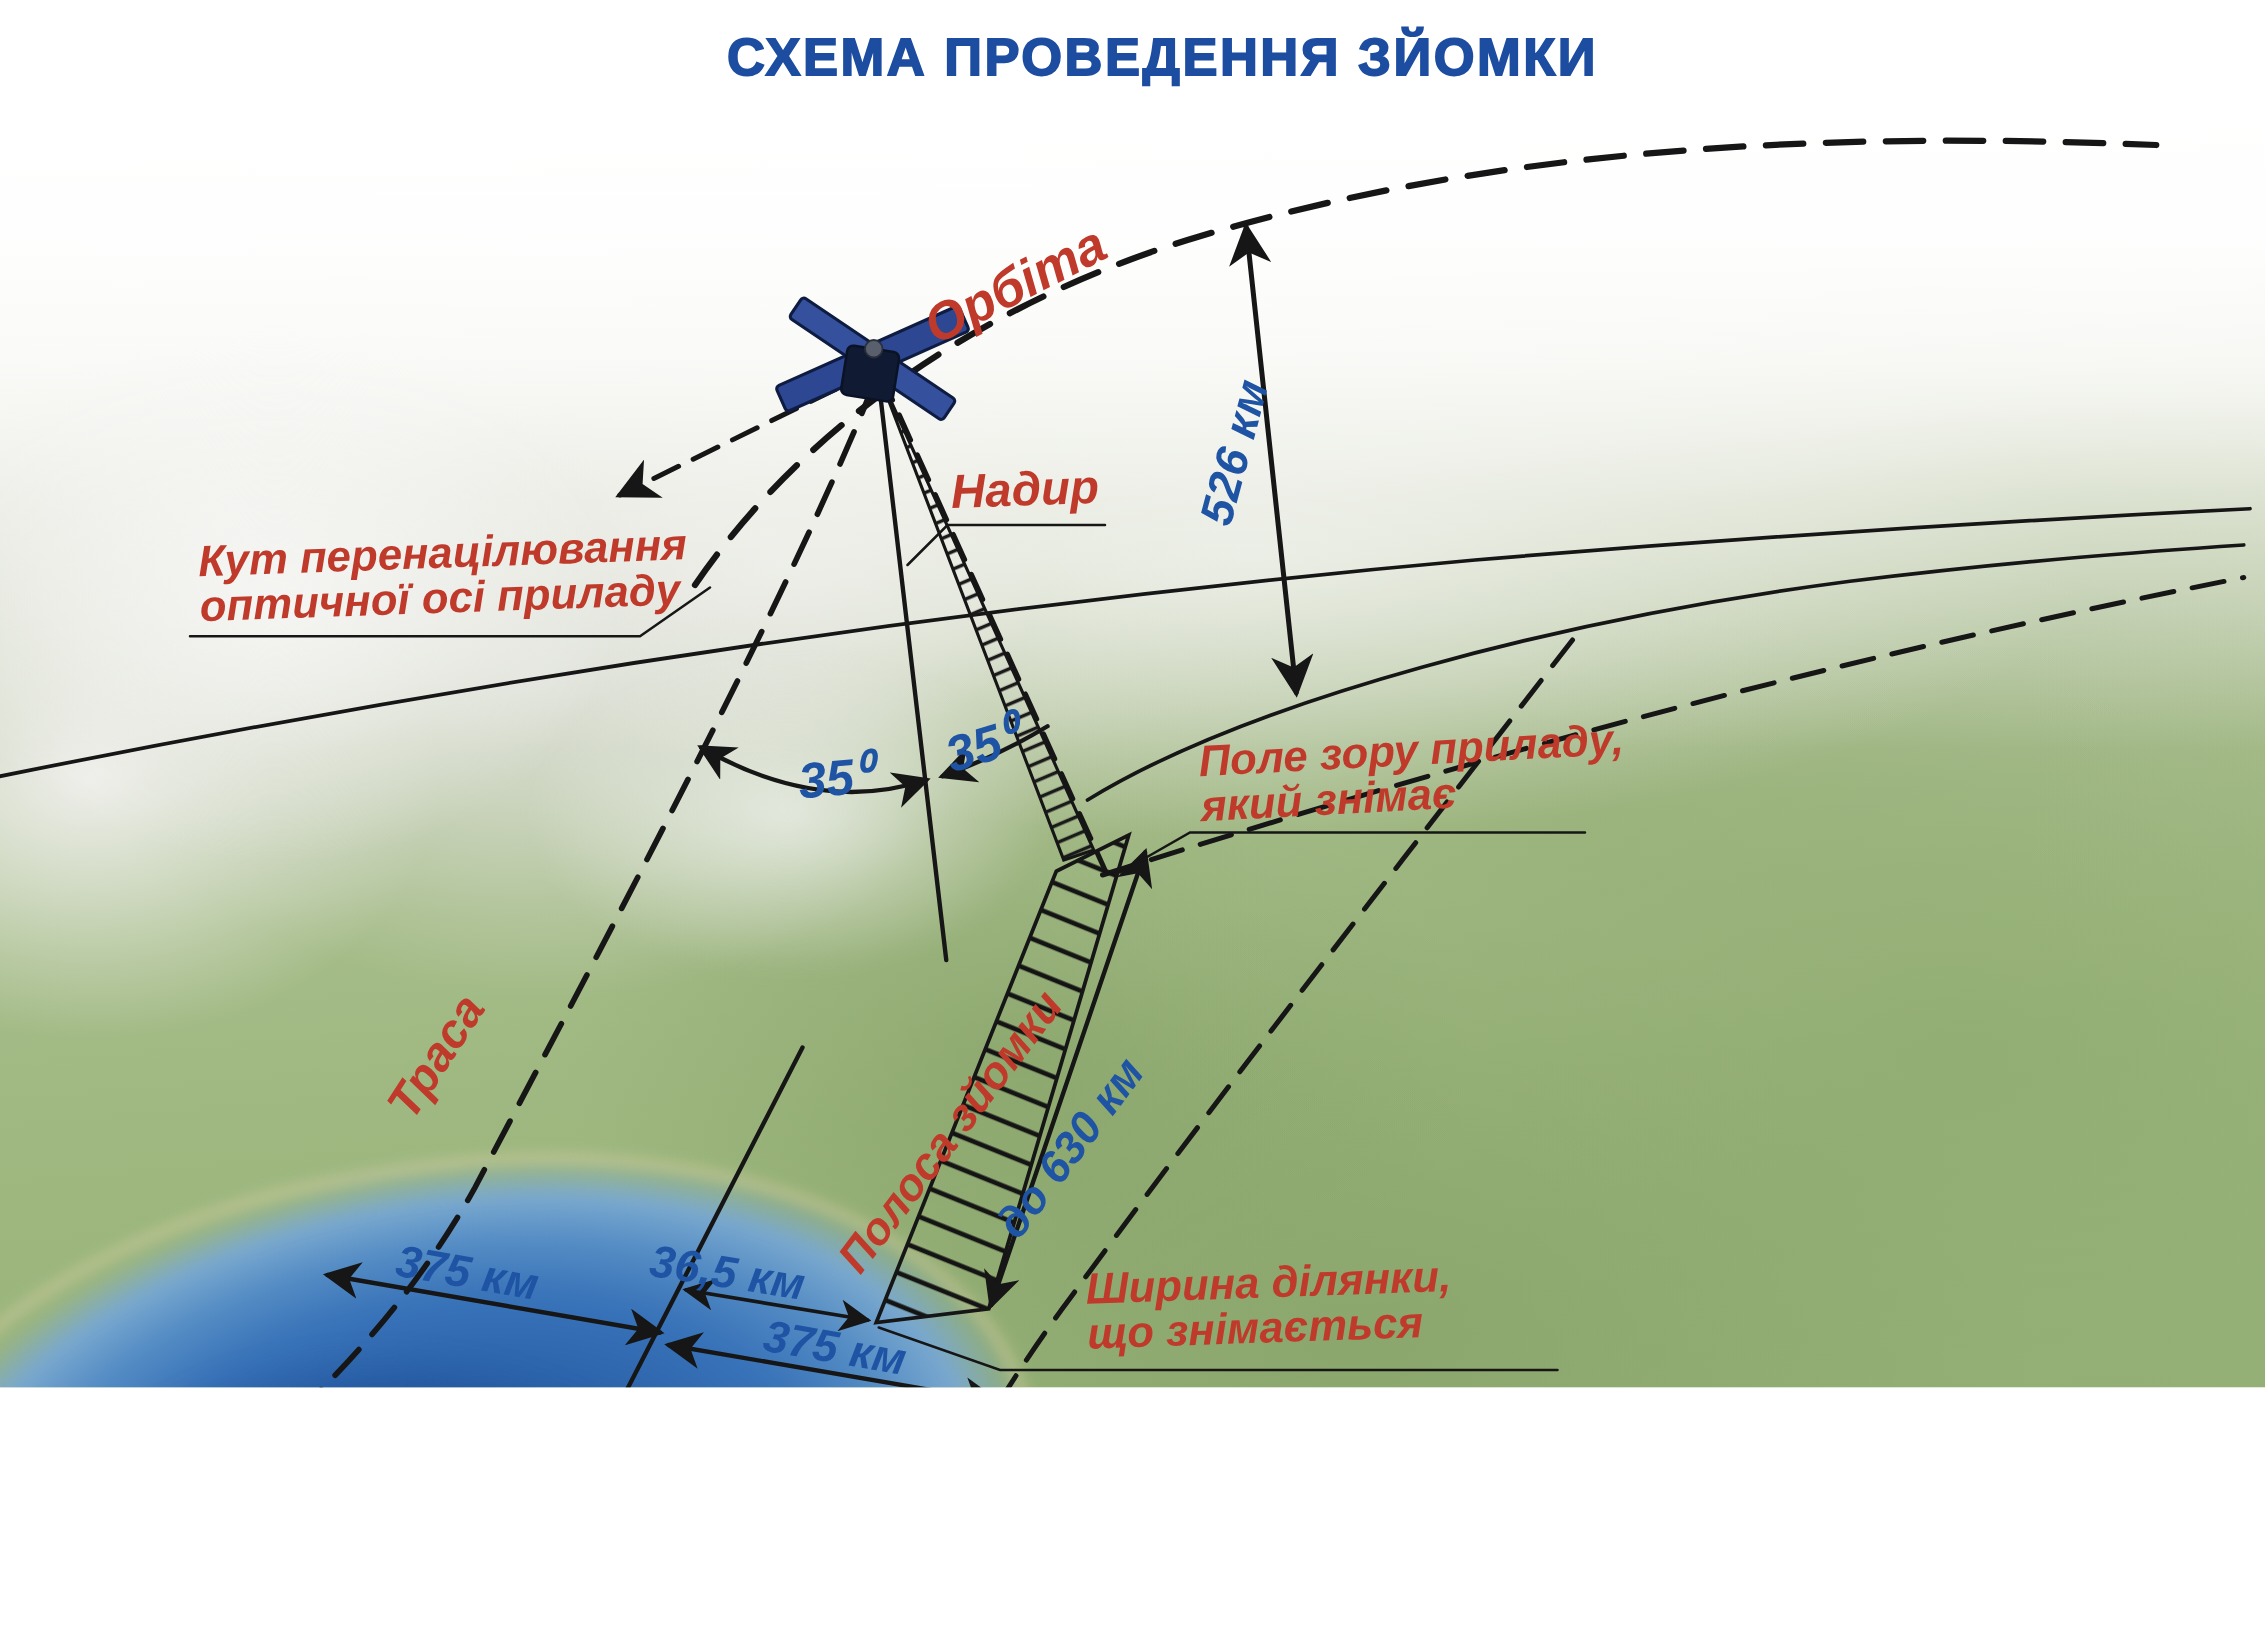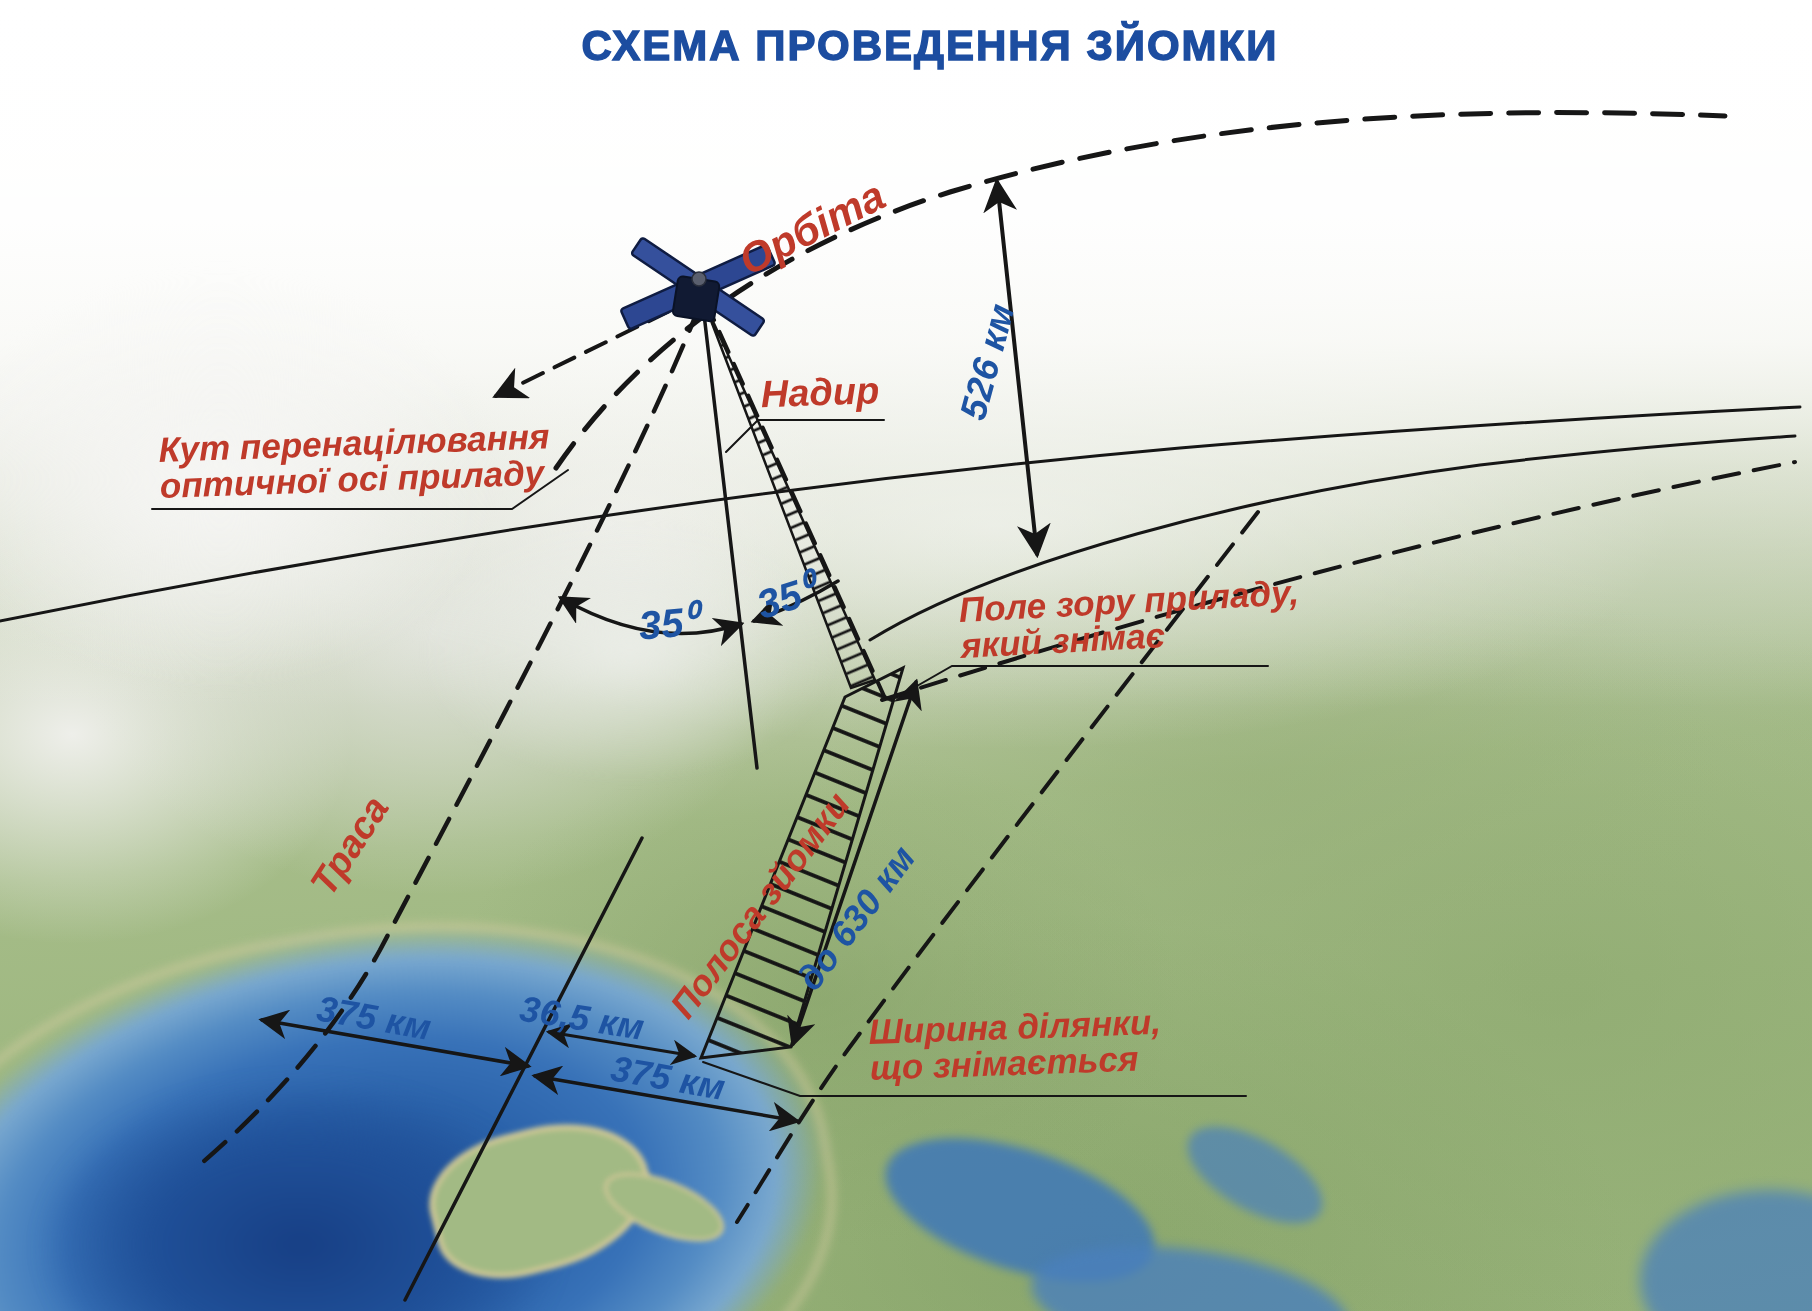--- a/index.html
+++ b/index.html
@@ -1,17 +1,17 @@
 <!DOCTYPE html>
 <html style="--red: #bf3a2a; --blue: #1e54a3; --titleblue: #1c4da0;"><head>
 <meta charset="utf-8">
 <style>
   html,body{margin:0;padding:0;background:#ffffff;}
   #stage{
-    position:relative;width:1812px;height:1311px;overflow:hidden;
+    position:relative;width:1812px;height:1110px;overflow:hidden;
     font-family:"Liberation Sans",sans-serif;
     background-image:
       linear-gradient(180deg, rgba(255,255,255,1) 0%, rgba(255,255,255,.97) 16%, rgba(252,252,250,.88) 26%, rgba(248,248,244,.5) 36%, rgba(255,255,255,0) 54%),
       radial-gradient(420px 300px at 10% 36%, rgba(236,236,233,.95), rgba(236,236,233,0) 70%),
       radial-gradient(520px 380px at 24% 48%, rgba(226,228,222,.9), rgba(226,228,222,0) 70%),
       radial-gradient(400px 300px at 4% 56%, rgba(241,241,238,.95), rgba(241,241,238,0) 70%),
       radial-gradient(320px 240px at 34% 40%, rgba(238,238,234,.85), rgba(238,238,234,0) 70%),
       radial-gradient(900px 300px at 55% 40%, rgba(240,242,238,.7), rgba(240,242,238,0) 75%),
       radial-gradient(650px 420px at 70% 60%, rgba(150,175,120,.5), rgba(150,175,120,0) 70%),
       radial-gradient(820px 520px at 86% 76%, rgba(138,166,108,.55), rgba(138,166,108,0) 75%),

